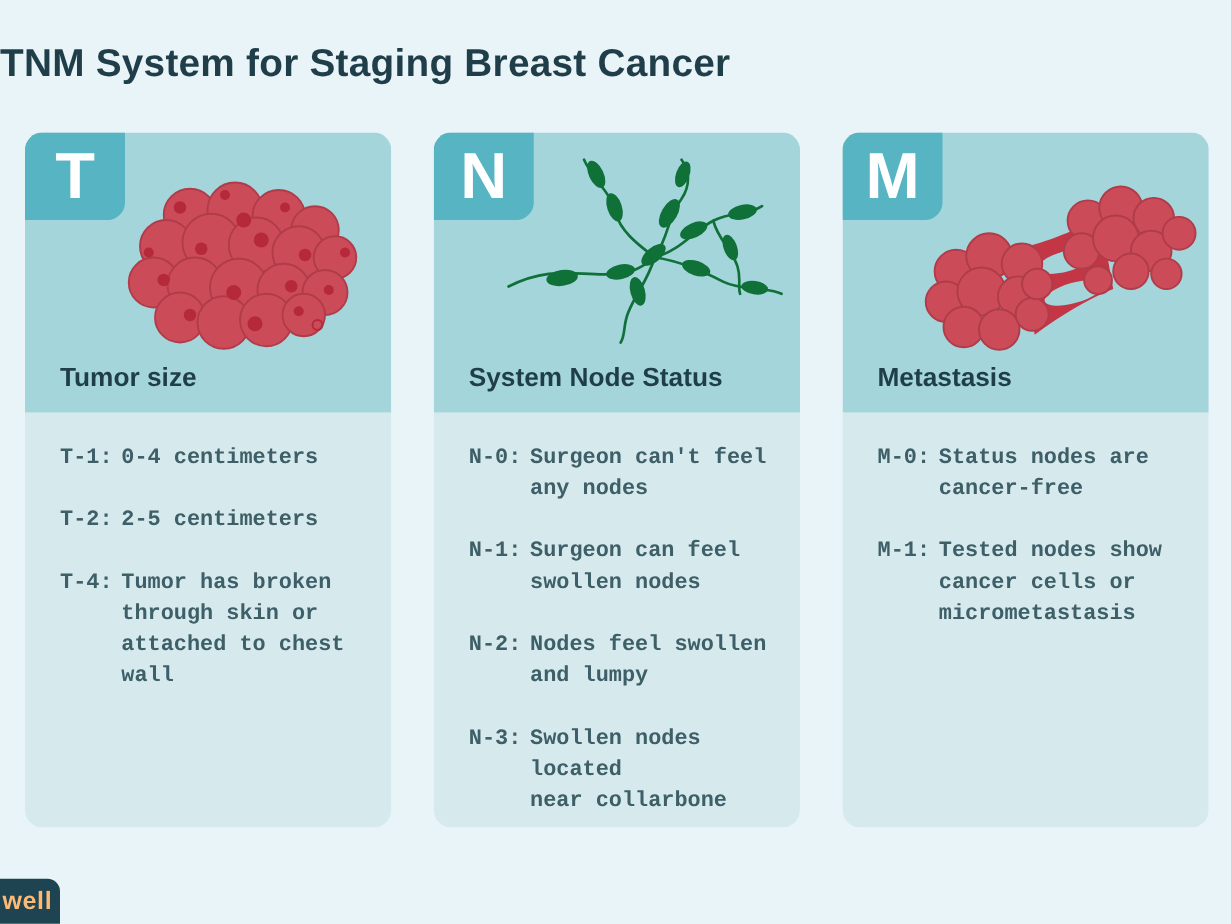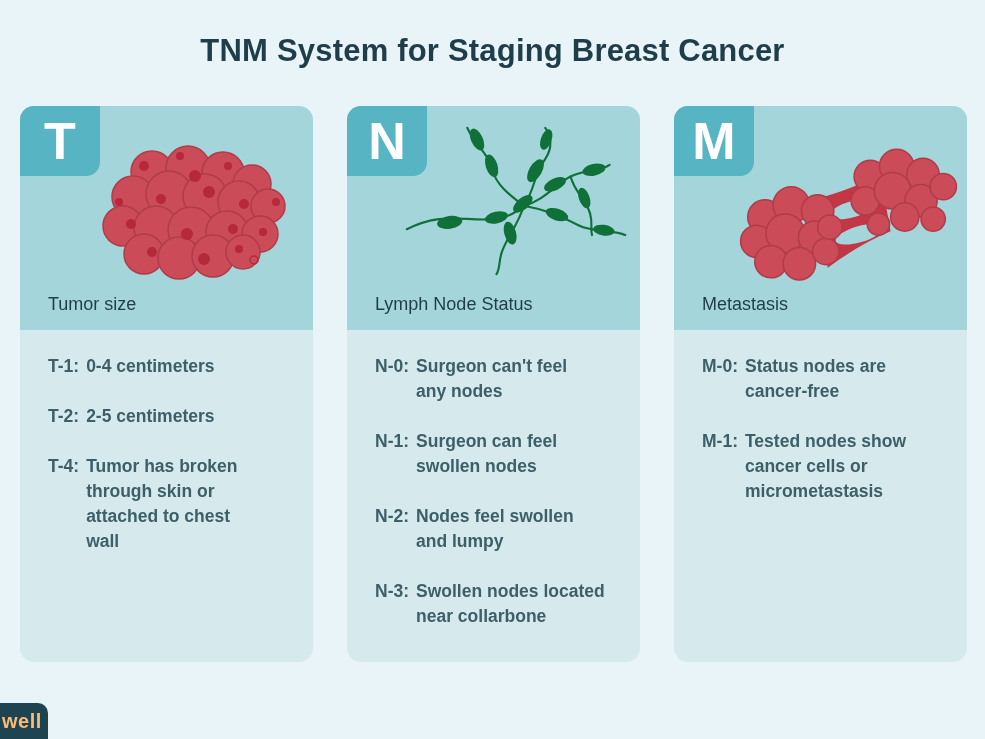--- a/index.html
+++ b/index.html
@@ -3,46 +3,47 @@
 <meta charset="utf-8">
 <style>
   html,body{margin:0;padding:0;}
   body{
     width:985px;height:739px;position:relative;overflow:hidden;
     background:#E9F4F8;
     font-family:"Liberation Sans", sans-serif;
   }
   .title{
     position:absolute;top:33px;left:0;width:985px;margin:0;
-    text-align:center;font-size:31px;font-weight:bold;color:#1F3E49;
+    font-size:31px;font-weight:bold;color:#1F3E49;
     letter-spacing:0.2px;
   }
   .card{
     position:absolute;top:106px;width:293px;height:556px;
     border-radius:14px;overflow:hidden;
   }
   .card.c0{left:20px}.card.c1{left:347px}.card.c2{left:674px}
   .card-top{position:relative;height:224px;background:#A3D5DB;}
   .badge{
     position:absolute;top:0;left:0;width:80px;height:70px;
     background:#57B4C2;border-radius:0 0 14px 0;
     display:flex;align-items:center;justify-content:center;
   }
   .badge span{color:#FFFFFF;font-size:52px;font-weight:bold;line-height:1;}
   .card-heading{
     position:absolute;left:28px;bottom:15px;
-    font-size:18px;font-weight:normal;color:#1F3E49;
+    font-size:21px;font-weight:bold;color:#1F3E49;
   }
   .illus{position:absolute;}
   .illus.t{left:72px;top:36px;width:200px;height:140px;}
   .illus.n{left:48px;top:14px;width:242px;height:156px;}
   .illus.m{left:56px;top:32px;width:234px;height:152px;}
   .card-list{
     background:#D6EAEE;height:332px;box-sizing:border-box;
     padding:24px 0 0 28px;
+    font-family:Liberation Mono, monospace;
   }
   .item{
     display:flex;margin-bottom:25px;
     font-size:17.5px;font-weight:bold;color:#3E5F68;line-height:25px;
   }
   .item .label{white-space:nowrap;margin-right:7px;}
   .item .text{white-space:pre-line;}
   .logo{
     position:absolute;left:-16px;top:703px;width:64px;height:46px;
     background:#1E4351;border-radius:10px;
@@ -148,21 +149,21 @@
         <ellipse cx="95" cy="47" rx="12" ry="6" transform="rotate(72 95 47)"></ellipse>
         <ellipse cx="160" cy="66" rx="12" ry="6" transform="rotate(-25 160 66)"></ellipse>
         <ellipse cx="200" cy="51" rx="12" ry="6" transform="rotate(-12 200 51)"></ellipse>
         <ellipse cx="162" cy="97" rx="12" ry="6" transform="rotate(18 162 97)"></ellipse>
         <ellipse cx="210" cy="113" rx="11" ry="5.5" transform="rotate(8 210 113)"></ellipse>
         <ellipse cx="114" cy="116" rx="12" ry="6" transform="rotate(75 114 116)"></ellipse>
         <ellipse cx="190" cy="80" rx="11" ry="5.5" transform="rotate(70 190 80)"></ellipse>
         <ellipse cx="127" cy="86" rx="12" ry="6" transform="rotate(-40 127 86)"></ellipse>
       </g>
     </svg>
-    <div class="card-heading">Lymph Node Status</div>
+    <div class="card-heading">System Node Status</div>
   </div>
   <div class="card-list">
     <div class="item">
       <span class="label">N-0:</span>
       <span class="text">Surgeon can't feel
 any nodes</span>
     </div>
     <div class="item">
       <span class="label">N-1:</span>
       <span class="text">Surgeon can feel

